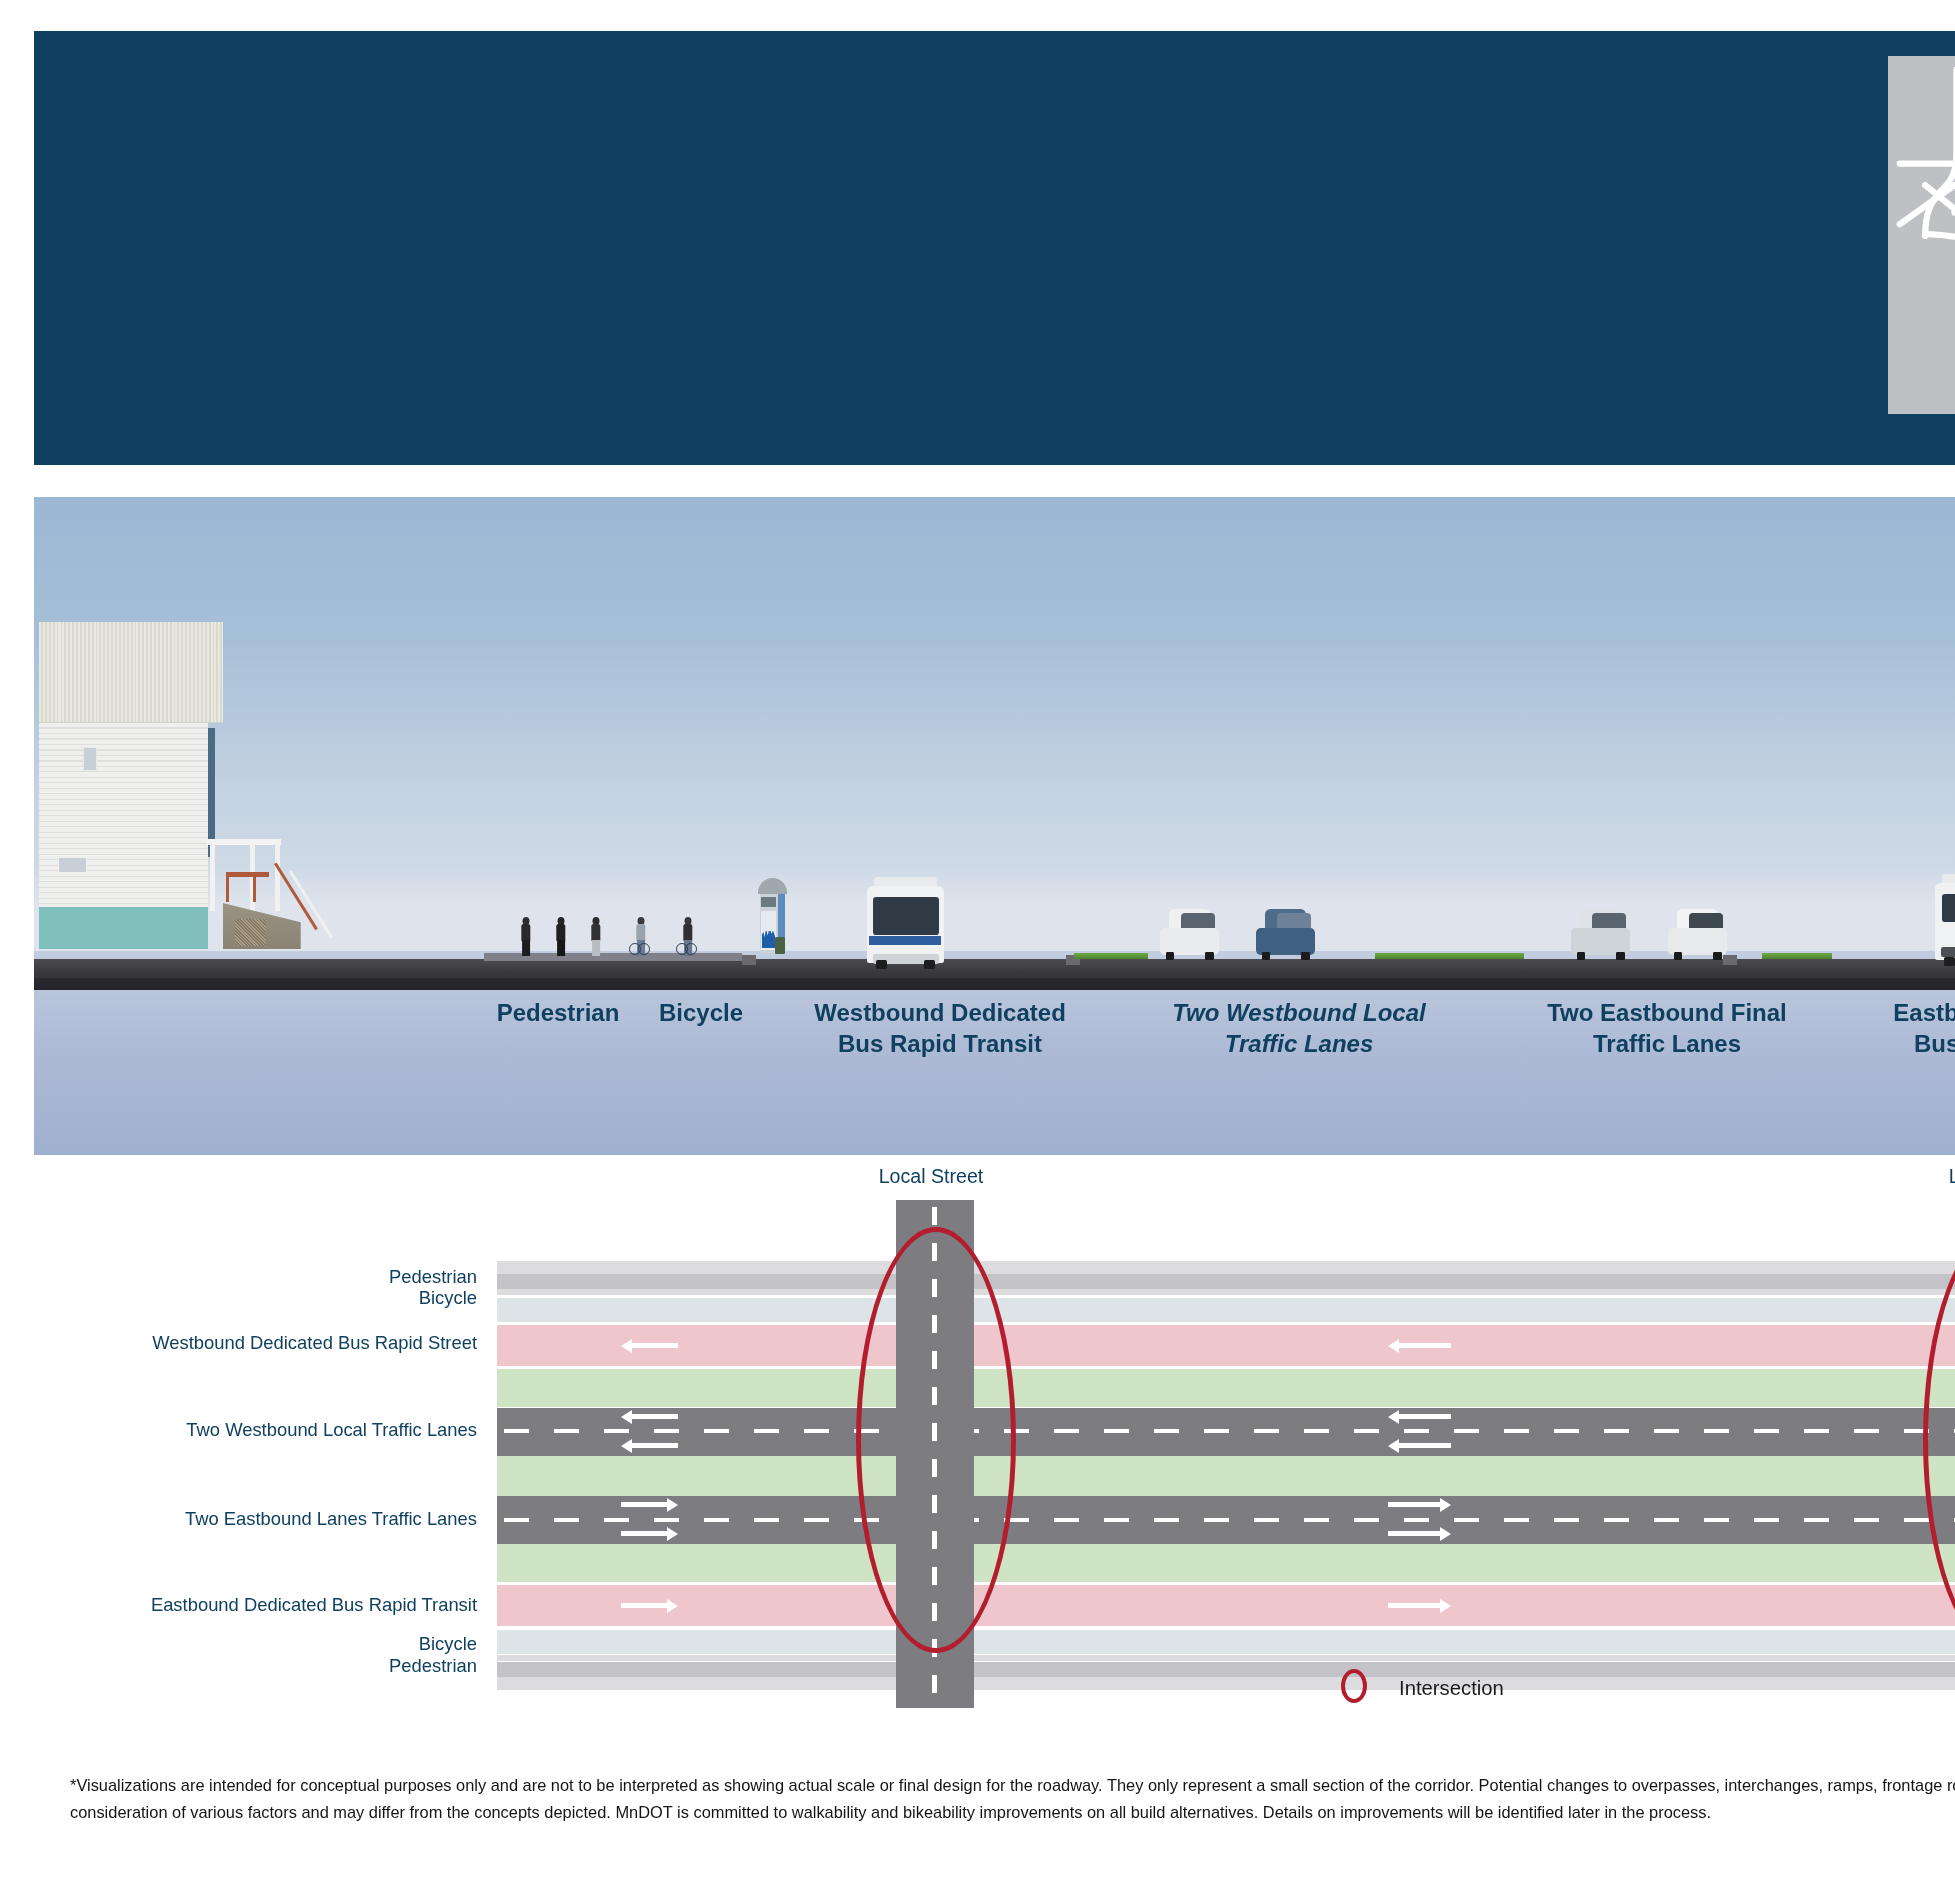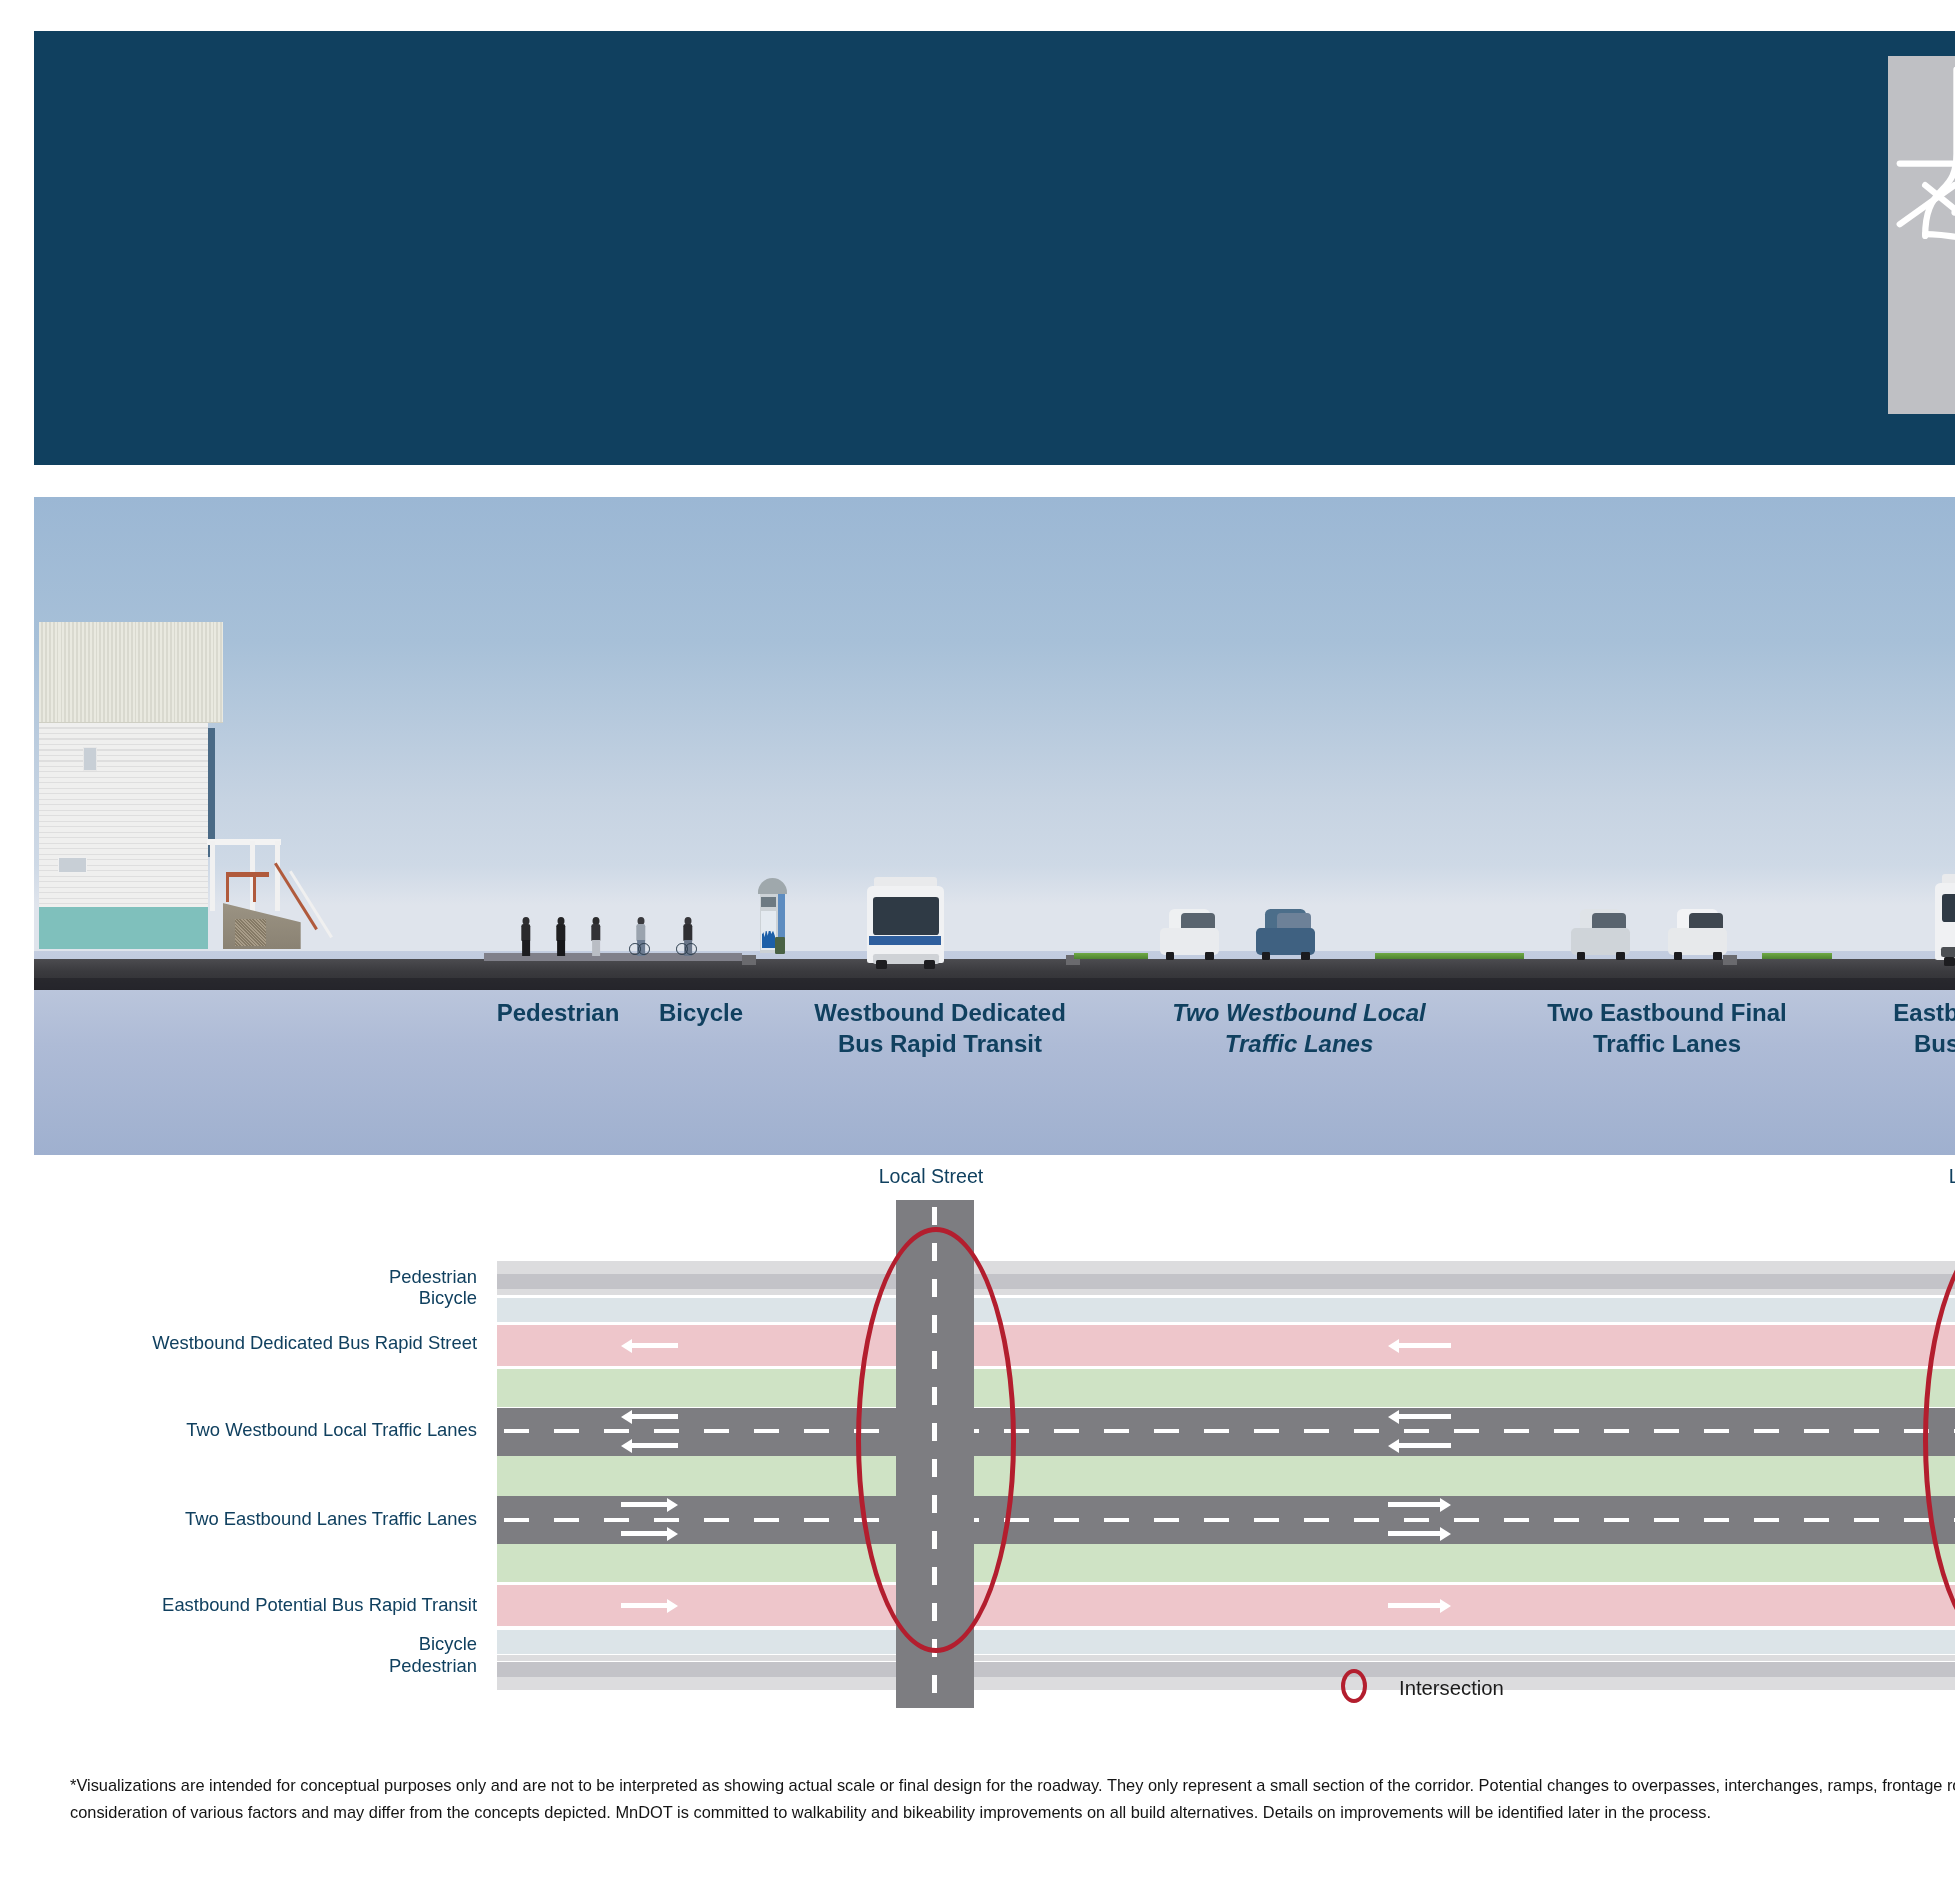--- a/index.html
+++ b/index.html
@@ -465,21 +465,21 @@
     <div class="arrow right" style="left:1388px; top:434px; width:53px;"></div>
 
     <div class="street-label" style="left:931px; top:-3.9px;">Local Street</div>
     <div class="street-label" style="left:2001px; top:-3.9px;">Local Street</div>
 
     <div class="side-label left" style="left:477px; top:97px;">Pedestrian</div>
     <div class="side-label left" style="left:477px; top:118px;">Bicycle</div>
     <div class="side-label left" style="left:477px; top:163px;">Westbound Dedicated Bus Rapid Street</div>
     <div class="side-label left" style="left:477px; top:250px;">Two Westbound Local Traffic Lanes</div>
     <div class="side-label left" style="left:477px; top:339px;">Two Eastbound Lanes Traffic Lanes</div>
-    <div class="side-label left" style="left:477px; top:425px;">Eastbound Potential Bus Rapid Transit</div>
+    <div class="side-label left" style="left:477px; top:425px;">Eastbound Dedicated Bus Rapid Transit</div>
     <div class="side-label left" style="left:477px; top:464px;">Bicycle</div>
     <div class="side-label left" style="left:477px; top:486px;">Pedestrian</div>
 
     <div class="legend-ell" style="left:1341px; top:500px;"></div>
     <div class="legend-label" style="left:1399px; top:508px;">Intersection</div>
   </div>
 
   <div class="footnote">*Visualizations are intended for conceptual purposes only and are not to be interpreted as showing actual scale or final design for the roadway. They only represent a small section of the corridor. Potential changes to overpasses, interchanges, ramps, frontage roads, and parking have not been determined at this time. Final design will be determined through careful consideration of various factors and may differ from the concepts depicted. MnDOT is committed to walkability and bikeability improvements on all build alternatives. Details on improvements will be identified later in the process.</div>
 
 </div>

